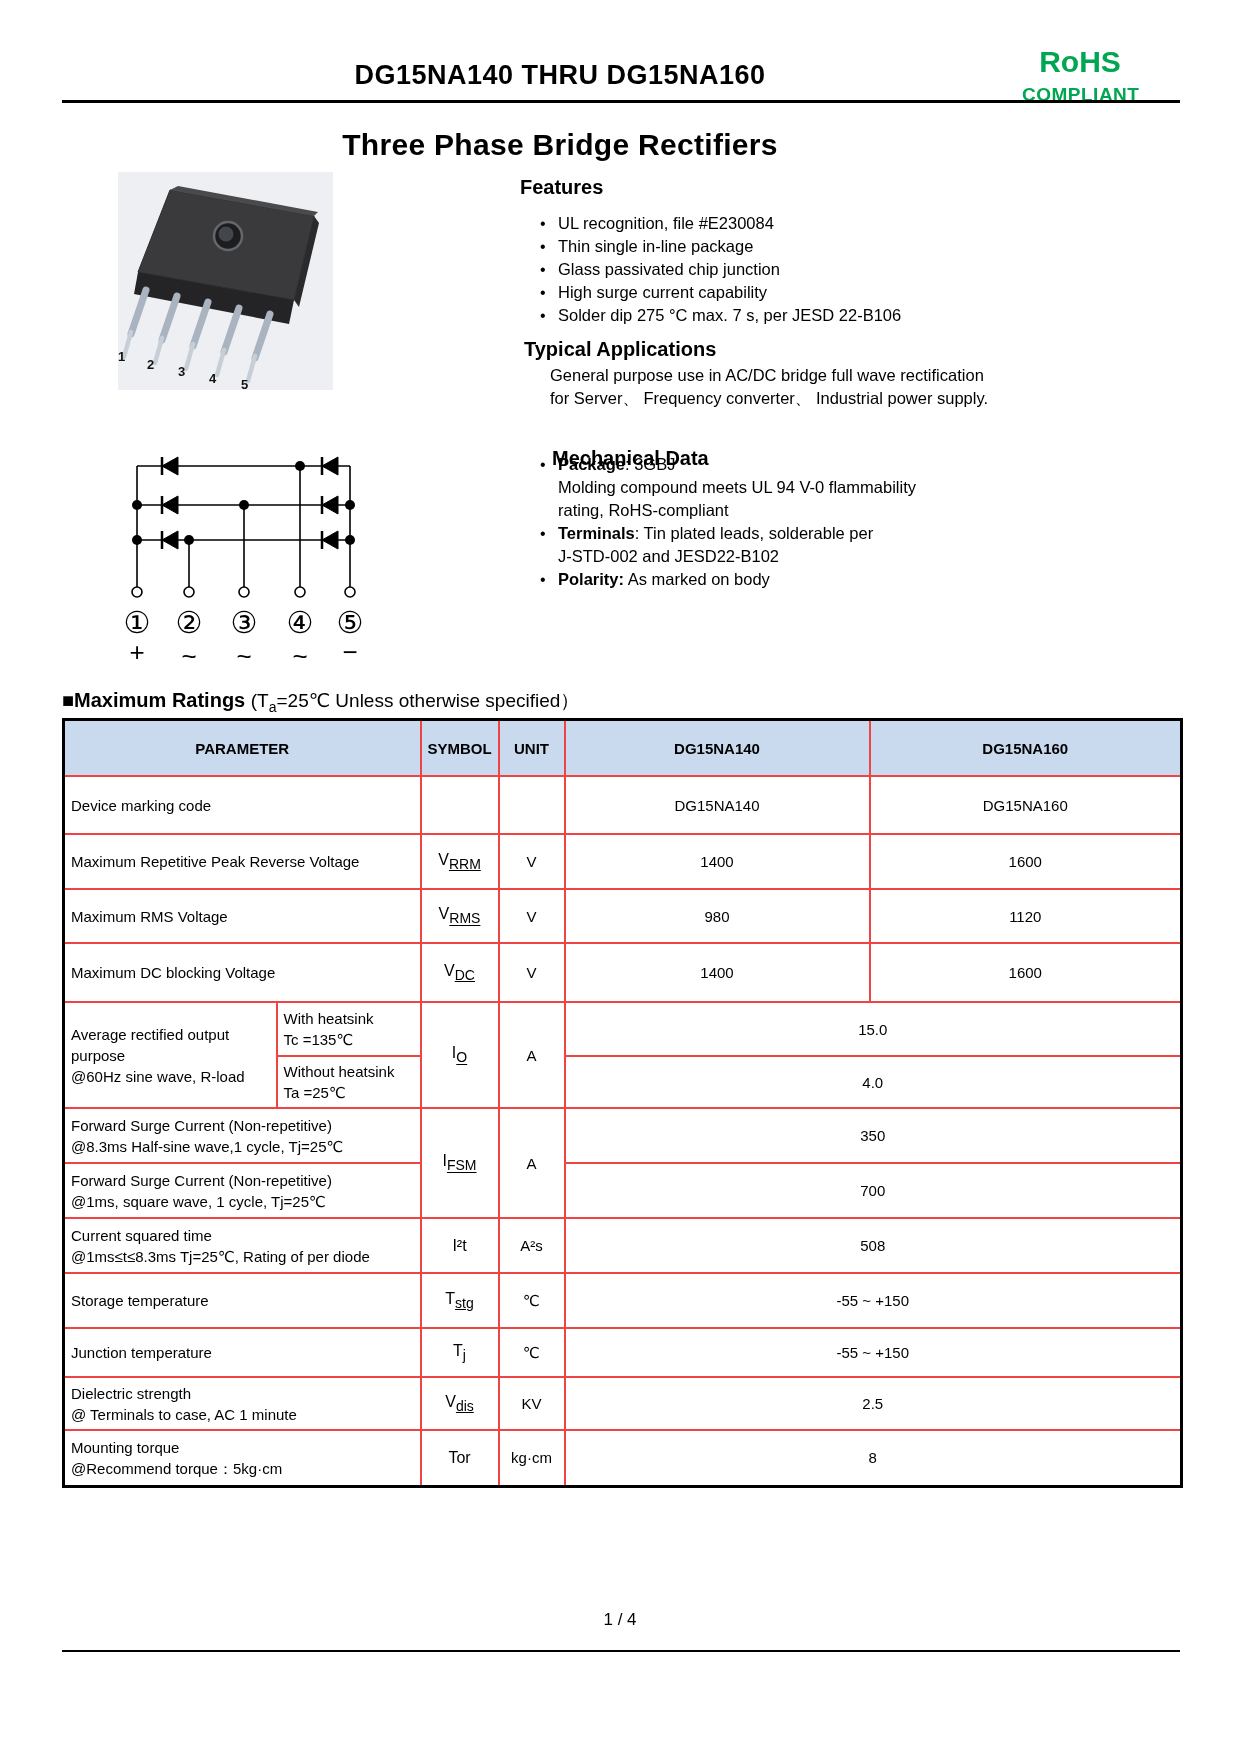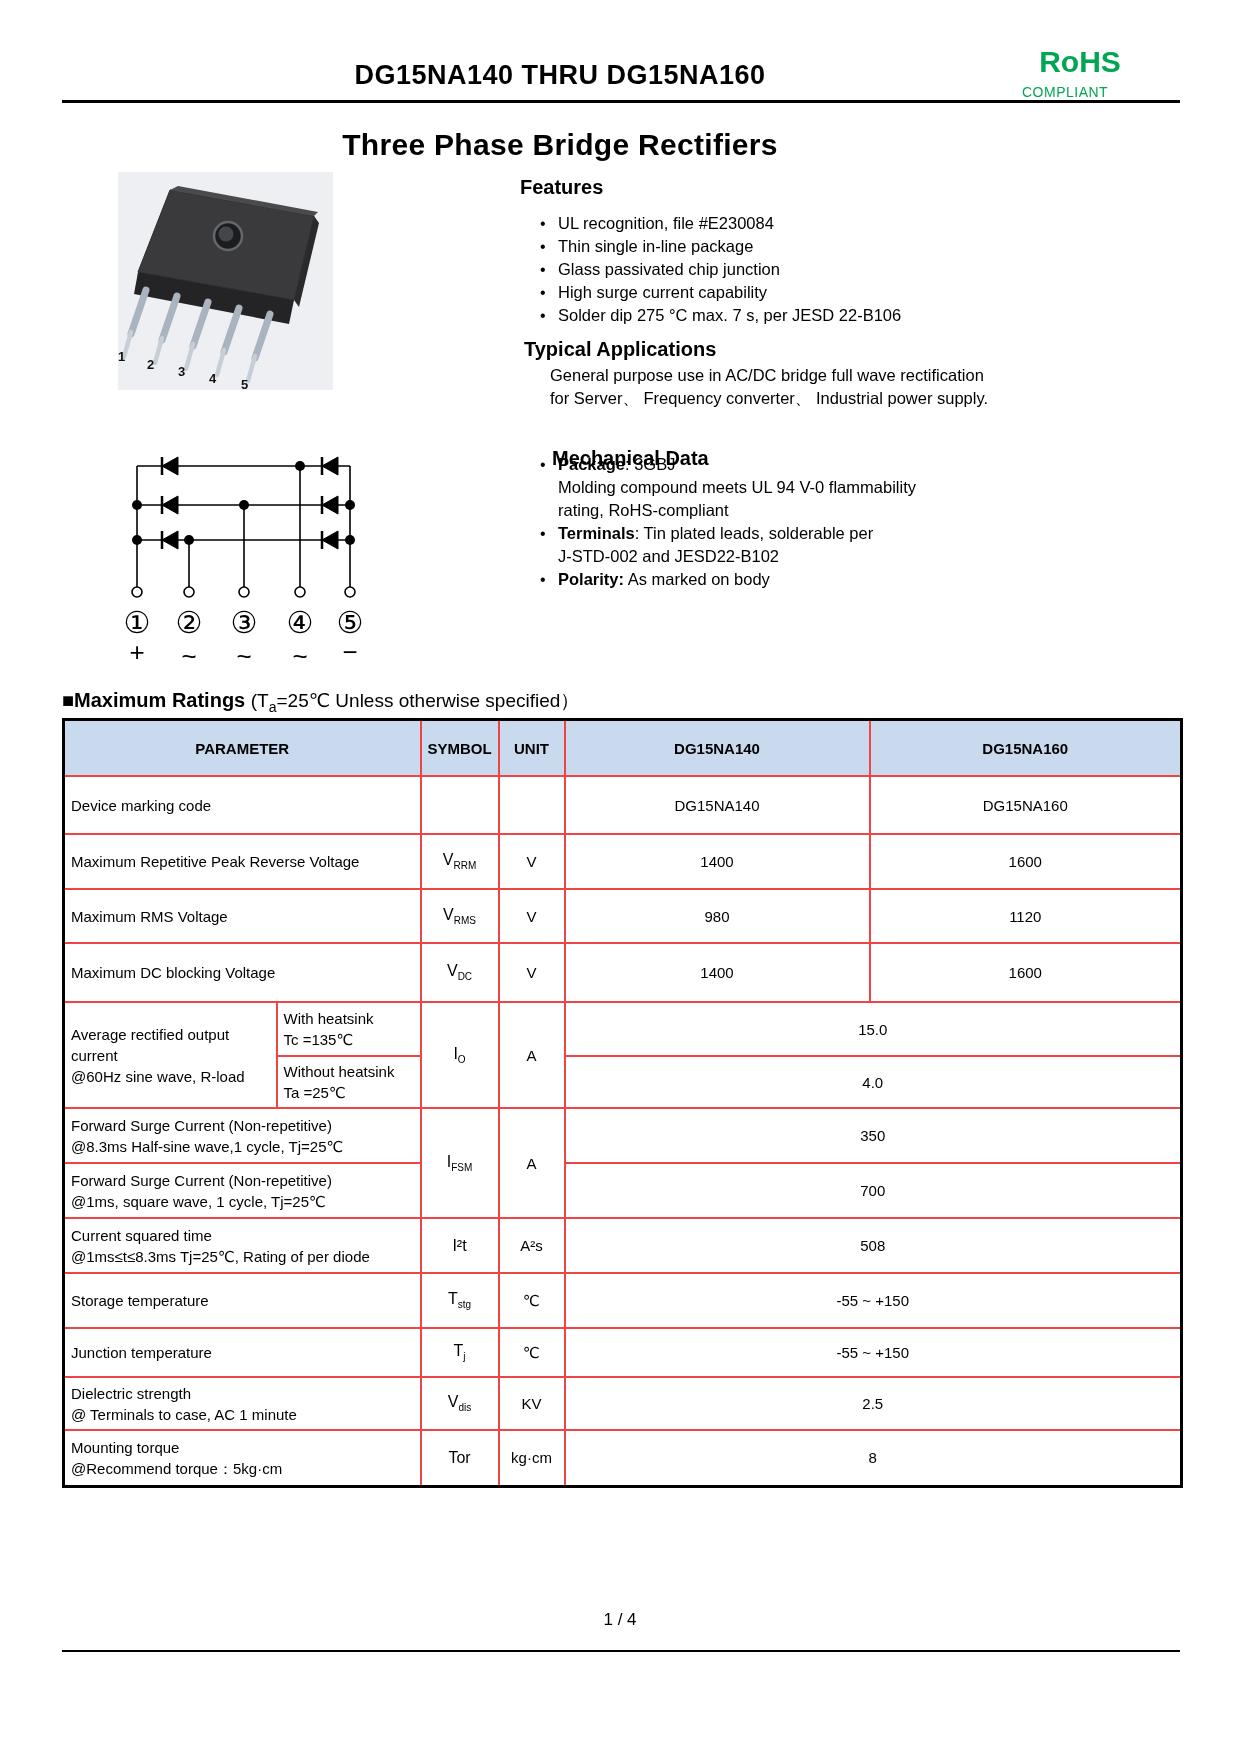--- a/index.html
+++ b/index.html
@@ -5,21 +5,21 @@
   html,body{margin:0;padding:0;background:#888;}
   #page{
     position:relative;width:1241px;height:1755px;background:#fff;margin:0 auto;
     font-family:"Liberation Sans","DejaVu Sans",sans-serif;color:#000;overflow:hidden;
   }
   .abs{position:absolute;}
 
   
   #part-range{left:40px;top:60px;width:1040px;text-align:center;font-size:27px;font-weight:bold;letter-spacing:.5px;}
   #rohs{left:1030px;top:46px;width:100px;text-align:center;color:#00a651;font-weight:bold;font-size:30px;line-height:32px;}
-  #rohs-compliant{left:1022px;top:84px;width:116px;color:#00a651;font-weight:normal;font-size:14px;letter-spacing:.5px;}
+  #rohs-compliant{left:1022px;top:84px;width:116px;text-align:center;color:#00a651;font-weight:bold;font-size:19px;letter-spacing:.5px;}
   #header-rule{left:62px;top:100px;width:1118px;height:3px;background:#000;}
   #doc-title{left:60px;top:128px;width:1000px;text-align:center;font-size:30px;font-weight:bold;letter-spacing:.3px;}
 
   
   #photo-box{left:118px;top:172px;width:215px;height:218px;}
   #circuit-box{left:110px;top:447px;width:270px;height:153px;}
   .pin-num{position:absolute;width:40px;text-align:center;font-size:30px;line-height:30px;}
   .pin-fn{position:absolute;width:40px;text-align:center;font-size:26px;line-height:24px;}
 
   
@@ -40,21 +40,21 @@
   #ratings-head sub{font-size:14px;}
 
   
   #ratings-table{left:62px;top:718px;}
   table{border-collapse:collapse;table-layout:fixed;width:1118px;border:3px solid #000;}
   th,td{border:2px solid #ef4444;padding:2px 6px;font-size:15px;overflow:hidden;}
   th{background:#c9d9ee;font-size:15px;height:50px;font-weight:bold;}
   td.param{text-align:left;vertical-align:middle;line-height:1.4;}
   td.ctr{text-align:center;vertical-align:middle;}
   .symtxt{font-size:16px;}
-  .symtxt sub{font-size:10px;}
+  .symtxt sub{font-size:14px;text-decoration:underline;}
 
   
   #page-num{left:60px;top:1610px;width:1120px;text-align:center;font-size:17px;}
   #footer-rule{left:62px;top:1650px;width:1118px;height:2px;background:#000;}
 </style>
 </head>
 <body>
 
 <div id="page">
 
@@ -236,21 +236,21 @@
         <td colspan="2" class="param">Maximum DC blocking Voltage</td>
         <td class="ctr"><span class="symtxt"><span>V</span><sub>DC</sub></span></td>
         <td class="ctr">V</td>
         <td class="ctr">1400</td>
         <td class="ctr">1600</td>
       </tr>
 
       <tr style="height:54px;">
         <td rowspan="2" class="param">
           <div>Average rectified output</div>
-          <div>current</div>
+          <div>purpose</div>
           <div>@60Hz sine wave, R-load</div>
         </td>
         <td class="param">
           <div>With heatsink</div>
           <div>Tc =135℃</div>
         </td>
         <td rowspan="2" class="ctr"><span class="symtxt"><span>I</span><sub>O</sub></span></td>
         <td rowspan="2" class="ctr">A</td>
         <td colspan="2" class="ctr">15.0</td>
       </tr>

